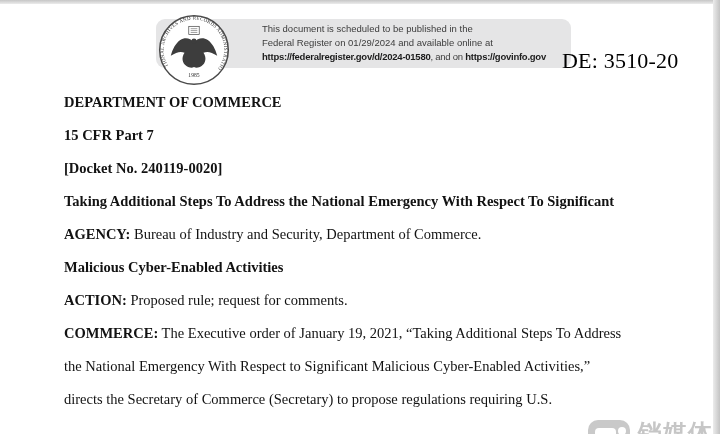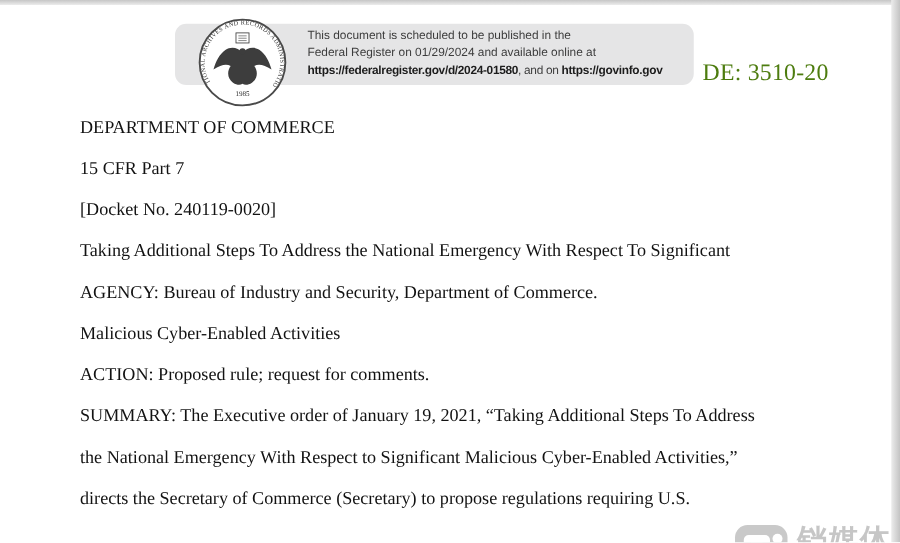--- a/index.html
+++ b/index.html
@@ -6,35 +6,35 @@
   .page{
     position:relative;width:720px;height:434px;background:#ffffff;
     overflow:hidden;font-family:"Liberation Serif",serif;
   }
   .top-edge{position:absolute;left:0;top:0;width:720px;height:4px;
     background:linear-gradient(#c6c6c6,#ececec);}
   .right-edge{position:absolute;right:0;top:0;width:7px;height:434px;
     background:linear-gradient(to right,#ececec,#c3c3c3);}
 
   
-  .notice-box{position:absolute;left:140px;top:19px;width:415px;height:49px;
+  .notice-box{position:absolute;left:156px;top:19px;width:415px;height:49px;
     background:#e5e5e6;border-radius:9px;}
   .notice-text{position:absolute;left:106px;top:3px;
     font-family:"Liberation Sans",sans-serif;font-size:9.5px;line-height:14px;
     color:#3c3c3c;white-space:nowrap;}
   .notice-text .ln3{letter-spacing:-0.25px;}
   .notice-text b{color:#1c1c1c;}
   .seal{position:absolute;left:158px;top:14px;width:72px;height:72px;}
-  .billing-code{position:absolute;left:562px;top:48px;font-size:19px;
-    color:#4d7c0f;letter-spacing:0.2px;white-space:nowrap;}
+  .billing-code{position:absolute;left:562px;top:48px;font-size:22px;
+    color:#000000;letter-spacing:0.2px;white-space:nowrap;}
 
   
   .doc-body{position:absolute;left:64px;top:86px;width:620px;color:#121212;}
   .line{height:33px;line-height:33px;font-size:14.5px;white-space:nowrap;}
-  .line .b{font-weight:normal;}
+  .line .b{font-weight:bold;}
 
   
   .watermark{position:absolute;left:588px;top:383px;display:flex;gap:8px;
     z-index:0;font-family:"Liberation Sans",sans-serif;margin-top:37px;}
   .doc-body{z-index:1;}
   .wm-logo{position:relative;width:42px;height:42px;background:#c9c9c9;
     border-radius:10px;flex:0 0 auto;}
   .wm-bar-h{position:absolute;left:7px;top:8px;width:21px;height:9px;
     background:#fff;border-radius:4px;}
   .wm-bar-v{position:absolute;left:13px;top:8px;width:9px;height:27px;
@@ -88,21 +88,21 @@
   <div class="billing-code">DE: 3510-20</div>
 
   <div class="doc-body">
     <div class="line"><span class="b">DEPARTMENT OF COMMERCE</span></div>
     <div class="line"><span class="b">15 CFR Part 7</span></div>
     <div class="line"><span class="b">[Docket No. 240119-0020]</span></div>
     <div class="line"><span class="b">Taking Additional Steps To Address the National Emergency With Respect To Significant</span></div>
     <div class="line"><span class="b">AGENCY:</span><span> Bureau of Industry and Security, Department of Commerce.</span></div>
     <div class="line"><span class="b">Malicious Cyber-Enabled Activities</span></div>
     <div class="line"><span class="b">ACTION:</span><span> Proposed rule; request for comments.</span></div>
-    <div class="line"><span class="b">SUMMARY:</span><span> The Executive order of January 19, 2021, “Taking Additional Steps To Address</span></div>
+    <div class="line"><span class="b">COMMERCE:</span><span> The Executive order of January 19, 2021, “Taking Additional Steps To Address</span></div>
     <div class="line"><span>the National Emergency With Respect to Significant Malicious Cyber-Enabled Activities,”</span></div>
     <div class="line"><span>directs the Secretary of Commerce (Secretary) to propose regulations requiring U.S.</span></div>
   </div>
 
   <div class="watermark">
     <div class="wm-logo">
       <div class="wm-bar-h"></div>
       <div class="wm-bar-v"></div>
       <div class="wm-dot"></div>
     </div>

